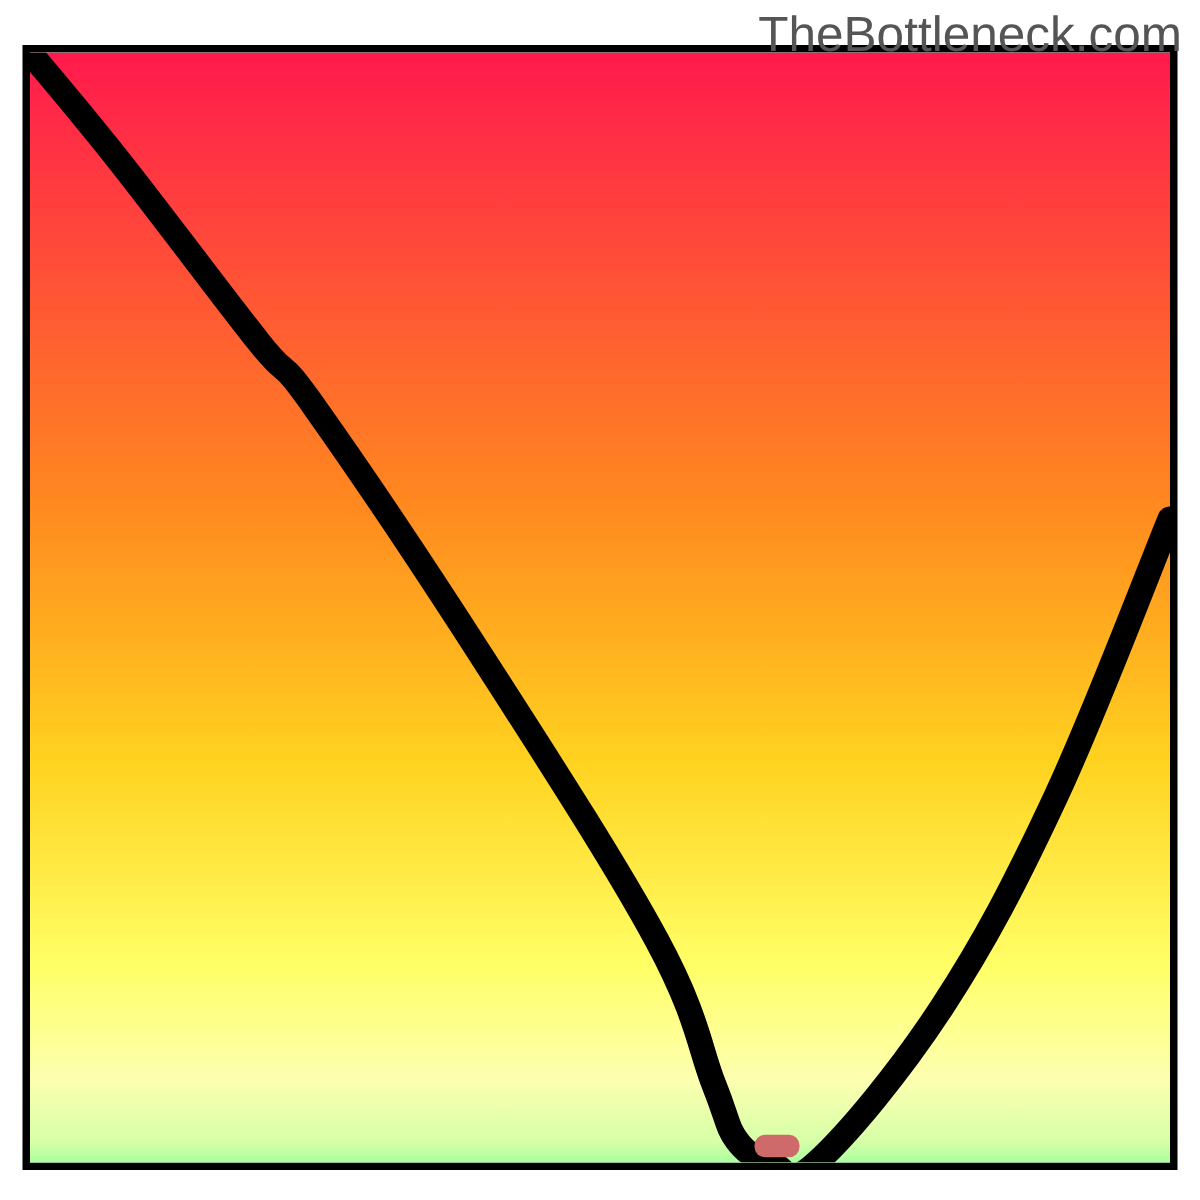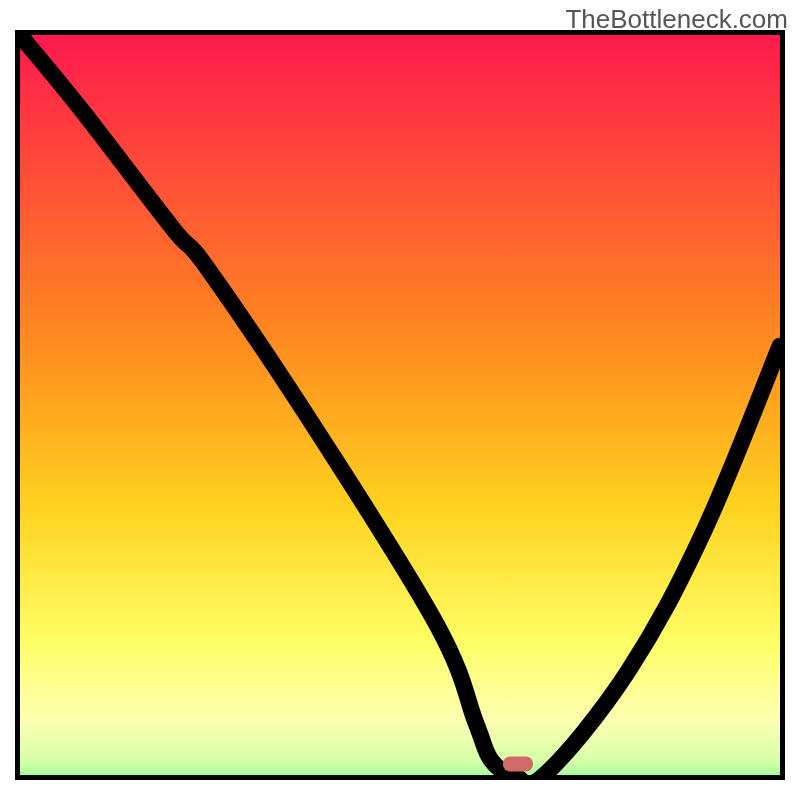--- a/index.html
+++ b/index.html
@@ -13,21 +13,21 @@
   .chart-wrap {
     position: relative;
     width: 800px;
     height: 800px;
   }
   .watermark {
     position: absolute;
     top: 4px;
     right: 12px;
     color: #555;
-    font-size: 26px;
+    font-size: 33px;
     font-weight: 400;
     z-index: 5;
   }
   .plot-area {
     position: absolute;
     left: 15px;
     top: 30px;
     width: 770px;
     height: 750px;
     border: 5px solid #000;

